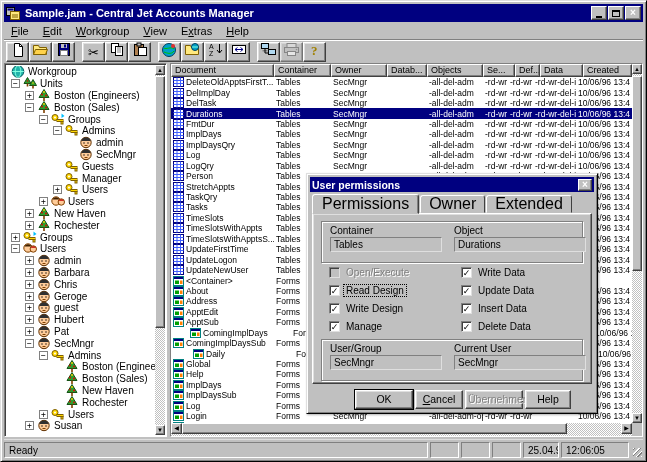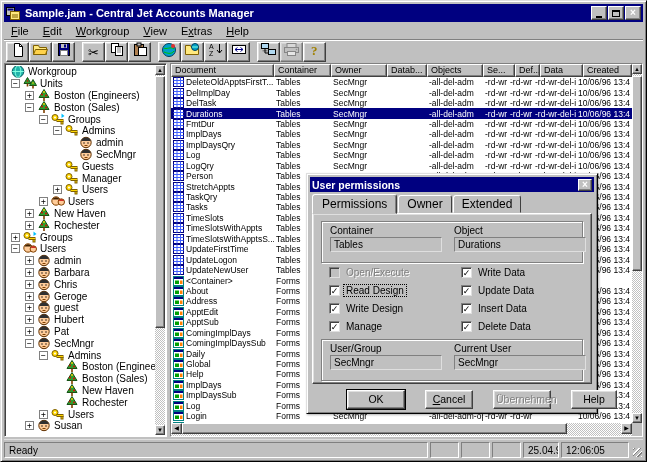--- a/index.html
+++ b/index.html
@@ -134,21 +134,21 @@
     box-shadow: inset 1px 1px 0 #fff, inset -1px -1px 0 #808080, 1px 1px 2px rgba(0,0,0,.3);
   }
   .dlg-title {
     position:absolute; left:3px; top:3px; right:3px; height:15px;
     background:var(--titlebar,#000080); color:#fff; display:flex; align-items:center; padding:0 2px;
   }
   .dlg-title-text { font-size:10.5px; font-weight:bold; flex:1; }
   .dlg-close { width:14px; height:12px; }
   .tabs { position:absolute; left:5px; top:21px; height:18px; display:flex; align-items:flex-end; }
   .tab {
-    font-size:12px; padding:2px 8px 2px 8px; background:#c0c0c0; position:relative;
+    font-size:16px; padding:2px 8px 2px 8px; background:#c0c0c0; position:relative;
     border:1px solid; border-color:#fff #404040 #c0c0c0 #fff;
     border-radius:3px 3px 0 0; margin-right:1px; line-height:12px;margin-top:20px;
   }
   .tab.active { padding:3px 9px; font-weight:normal; z-index:2; border-bottom:1px solid #c0c0c0; top:1px; box-shadow: inset -1px 0 0 #808080; }
   .tabpage {
     position:absolute; left:5px; top:39px; right:5px; height:171px; background:#c0c0c0;
     border:1px solid; border-color:#fff #404040 #404040 #fff; box-shadow: inset -1px -1px 0 #808080, inset 1px 1px 0 #dfdfdf;
   }
   .groupbox {
     position:absolute; left:8px; right:8px; border:1px solid #808080;
@@ -167,21 +167,21 @@
   .chkrow { position:absolute; display:flex; align-items:center; height:13px; }
   .chkbox {
     width:11px; height:11px; background:#fff; margin-right:4px;
     border:1px solid; border-color:#808080 #dfdfdf #dfdfdf #808080; box-shadow: inset 1px 1px 0 #404040;
     font:9px/10px "DejaVu Sans",sans-serif; text-align:center; color:#000;
   }
   .chkbox.disabled { background:#c0c0c0; }
   .chklabel { font-size:10px; padding:0 2px; }
   .chklabel.focused { outline:1px dotted #000; }
   .chklabel.disabled { color:#808080; text-shadow:1px 1px 0 #fff; }
-  .dlg-buttons { position:absolute; left:40px; top:216px; display:flex; gap:20px; }
+  .dlg-buttons { position:absolute; left:48px; top:216px; display:flex; gap:2px; }
   .btn95 {
     height:19px; background:#c0c0c0; font-size:10.5px; text-align:center; line-height:16px;
     border:1px solid; border-color:#fff #404040 #404040 #fff;
     box-shadow: inset -1px -1px 0 #808080, inset 1px 1px 0 #dfdfdf;
     padding:0 2px;
   }
   .btn95.default { outline:1px solid #000; }
   .btn95.disabled { color:#808080; text-shadow:1px 1px 0 #fff; }
   .b-ok { width:58px; } .b-cancel { width:48px; } .b-apply { width:58px; } .b-help { width:46px; }
   u { text-decoration:underline; }
@@ -1193,21 +1193,21 @@
             <span class="dcell" style="width: 57px;">Forms</span>
             <span class="dcell" style="width: 56px;">SecMngr</span>
             <span class="dcell" style="width: 40px;"></span>
             <span class="dcell" style="width: 56px;">-all-del-adm-opn</span>
             <span class="dcell" style="width: 25px;">-rd-wr</span>
             <span class="dcell" style="width: 25px;">-rd-wr</span>
             <span class="dcell" style="width: 43px;"></span>
             <span class="dcell" style="width: 66px;">10/06/96 13:4</span>
           </div>
           <div class="drow">
-            <span class="dcell first" style="width: 103px;">
+            <span class="dcell first" style="width: 103px; margin-left: 17px;">
               <span class="dicon">
                 <svg width="11" height="10">
                   <rect x="0.5" y="0.5" width="10" height="9" fill="#fff" stroke="#008080"></rect>
                   <rect x="1" y="1" width="9" height="2" fill="#000080"></rect>
                   <rect x="2" y="4.5" width="4" height="3.5" fill="#00a000"></rect>
                   <rect x="7" y="4.5" width="2.5" height="3.5" fill="#ff8000"></rect>
                 </svg>
               </span>
               <span>ComingImplDays</span>
             </span>
@@ -1235,21 +1235,21 @@
             <span class="dcell" style="width: 57px;">Forms</span>
             <span class="dcell" style="width: 56px;">SecMngr</span>
             <span class="dcell" style="width: 40px;"></span>
             <span class="dcell" style="width: 56px;">-all-del-adm-opn</span>
             <span class="dcell" style="width: 25px;">-rd-wr</span>
             <span class="dcell" style="width: 25px;">-rd-wr</span>
             <span class="dcell" style="width: 43px;"></span>
             <span class="dcell" style="width: 66px;">10/06/96 13:4</span>
           </div>
           <div class="drow">
-            <span class="dcell first" style="width: 103px;">
+            <span class="dcell first" style="width: 103px; margin-left: 20px;">
               <span class="dicon">
                 <svg width="11" height="10">
                   <rect x="0.5" y="0.5" width="10" height="9" fill="#fff" stroke="#008080"></rect>
                   <rect x="1" y="1" width="9" height="2" fill="#000080"></rect>
                   <rect x="2" y="4.5" width="4" height="3.5" fill="#00a000"></rect>
                   <rect x="7" y="4.5" width="2.5" height="3.5" fill="#ff8000"></rect>
                 </svg>
               </span>
               <span>Daily</span>
             </span>

